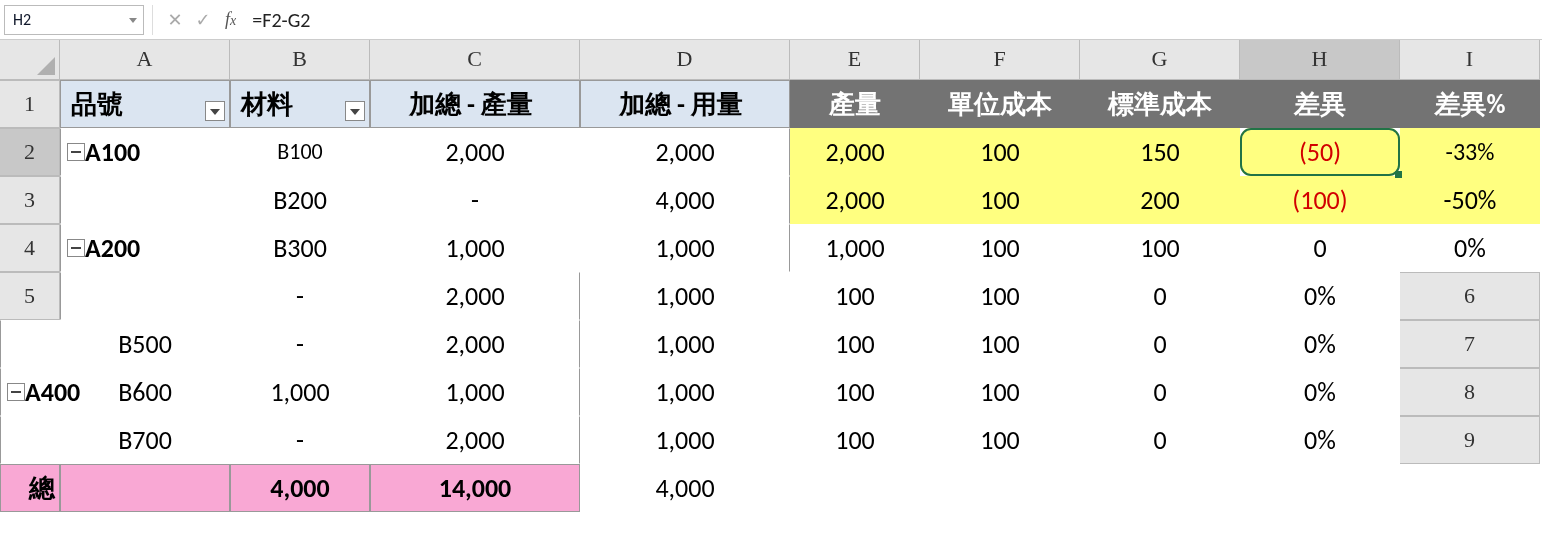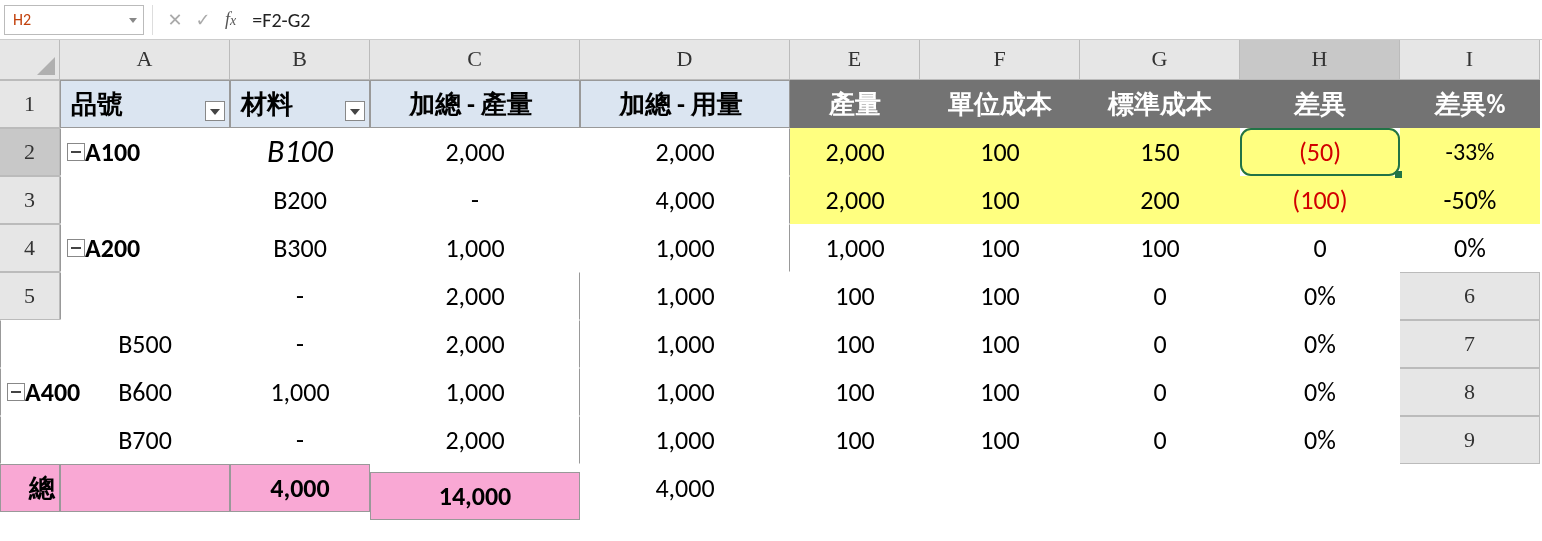--- a/index.html
+++ b/index.html
@@ -20,21 +20,21 @@
   }
   .name-box {
     width: 140px;
     height: 30px;
     margin: 4px 0 4px 4px;
     border: 1px solid #bbb;
     display: flex;
     align-items: center;
     padding: 0 8px;
     font-size: 16px;
-    color: #c2410c;
+    color: #0f172a;
     position: relative;
     background: #fff;
   }
   .name-box .caret {
     position: absolute; right: 6px; top: 12px;
     width: 0; height: 0;
     border-left: 4px solid transparent;
     border-right: 4px solid transparent;
     border-top: 5px solid #888;
   }
@@ -186,21 +186,21 @@
     <div class="cell pv-hdr">材料<span class="filter-btn"></span></div>
     <div class="cell pv-hdr center">加總 - 產量</div>
     <div class="cell pv-hdr center pv-border-r">加總 - 用量</div>
     <div class="cell dark-hdr">產量</div>
     <div class="cell dark-hdr">單位成本</div>
     <div class="cell dark-hdr">標準成本</div>
     <div class="cell dark-hdr">差異</div>
     <div class="cell dark-hdr">差異%</div>
     <div class="rowhdr sel">2</div>
     <div class="cell pv-item pv-border-l"><span class="collapse-btn"></span><span>A100</span></div>
-    <div class="cell center" style="font-size: 32px; font-style: italic;">B100</div>
+    <div class="cell center" style="font-size: 22px;">B100</div>
     <div class="cell center" style="font-size: 26px;">2,000</div>
     <div class="cell center pv-border-r" style="font-size: 26px;">2,000</div>
     <div class="cell center hl" style="font-size: 26px;">2,000</div>
     <div class="cell center hl" style="font-size: 26px;">100</div>
     <div class="cell center hl" style="font-size: 26px;">150</div>
     <div class="cell center hl neg active-cell" style="font-size: 26px; border-radius: 11px;">(50)</div>
     <div class="cell center hl" style="font-size: 24px;">-33%</div>
     <div class="rowhdr">3</div>
     <div class="cell pv-item pv-border-l"><span></span></div>
     <div class="cell center" style="font-size: 26px;">B200</div>
@@ -257,19 +257,19 @@
     <div class="cell center pv-border-r" style="font-size: 26px;">2,000</div>
     <div class="cell center" style="font-size: 26px;">1,000</div>
     <div class="cell center" style="font-size: 26px;">100</div>
     <div class="cell center" style="font-size: 26px;">100</div>
     <div class="cell center" style="font-size: 26px;">0</div>
     <div class="cell center" style="font-size: 26px;">0%</div>
     <div class="rowhdr">9</div>
     <div class="cell total-row pv-border-l" style="font-size: 26px; padding-left: 28px;">總計</div>
     <div class="cell total-row"></div>
     <div class="cell total-row center" style="font-size: 26px;">4,000</div>
-    <div class="cell total-row center pv-border-r" style="font-size: 26px; margin-top: 8px;">14,000</div>
+    <div class="cell total-row center pv-border-r" style="font-size: 26px;">14,000</div>
     <div class="cell center" style="font-size: 26px;">4,000</div>
     <div class="cell"></div>
     <div class="cell"></div>
     <div class="cell"></div>
     <div class="cell"></div>
   </div>
 
 </body></html>

